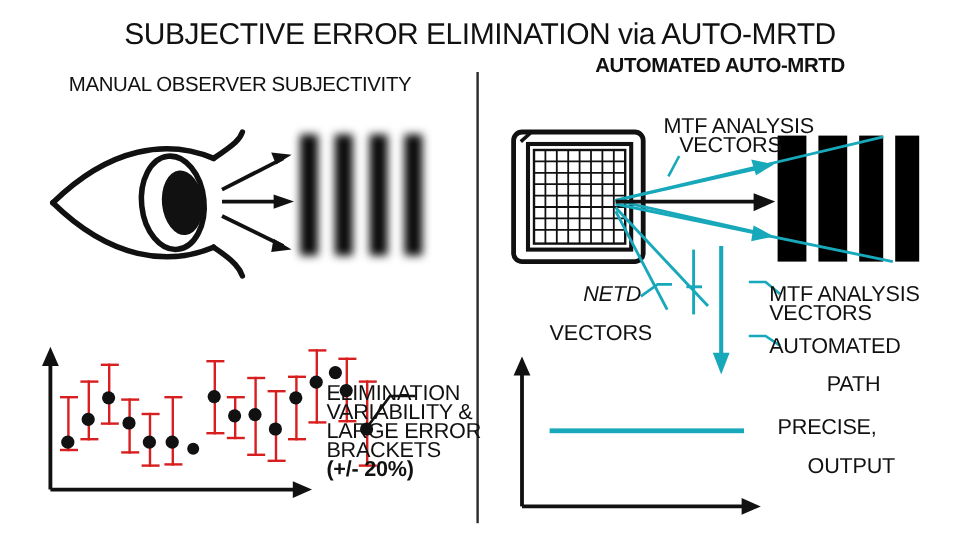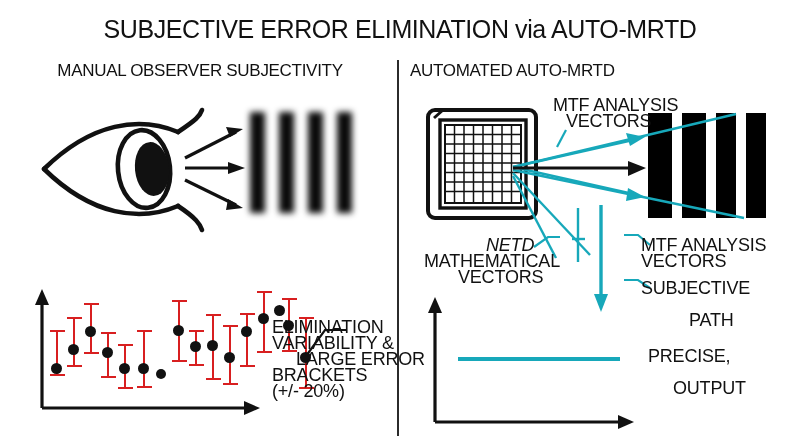--- a/index.html
+++ b/index.html
@@ -26,21 +26,21 @@
   .tealline{position:absolute;background:#17a8ba;}
 </style>
 </head>
 <body>
 
 <div id="root">
 
   <div class="txt subtitle" style="left:10px;top:62px;width:380px;text-align:center;">MANUAL OBSERVER SUBJECTIVITY</div>
 
   <div class="txt title" style="left:0;top:16px;width:800px;text-align:center;">SUBJECTIVE ERROR ELIMINATION via AUTO-MRTD</div>
-  <div class="txt subtitle" style="left:410px;top:62px;width:380px;text-align:left;">AUTOMATED AUTO-MRTD</div>
+  <div class="txt subtitle" style="left:410px;top:46px;width:380px;text-align:center;font-weight:bold;">AUTOMATED AUTO-MRTD</div>
 
   <div class="divider" style="left:397px;top:60px;width:2px;height:376px;"></div>
 
   <div>
     <div class="bar-blur" style="left:250px;top:112px;width:15px;height:101px;"></div>
     <div class="bar-blur" style="left:279px;top:112px;width:15px;height:101px;"></div>
     <div class="bar-blur" style="left:308px;top:112px;width:15px;height:101px;"></div>
     <div class="bar-blur" style="left:337px;top:112px;width:15px;height:101px;"></div>
   </div>
 
@@ -152,23 +152,23 @@
     <div class="ecap" style="left:299px;top:317px;width:15px;"></div>
     <div class="ecap" style="left:299px;top:387px;width:15px;"></div>
     <div class="dot" style="left:300px;top:352px;width:11px;height:11px;"></div>
   </div>
 
   <svg class="svgl" viewBox="0 0 800 447">
     <path d="M306,356 L325,330 L346,330" stroke="#111" stroke-width="2.2" fill="none"></path>
   </svg>
   <div class="txt anno" style="left:272px;top:318px;">ELIMINATION</div>
   <div class="txt anno" style="left:272px;top:334px;">VARIABILITY &amp;</div>
-  <div class="txt anno" style="left:272px;top:350px;margin-left:24px;">LARGE ERROR</div>
+  <div class="txt anno" style="left:272px;top:350px;">LARGE ERROR</div>
   <div class="txt anno" style="left:272px;top:366px;">BRACKETS</div>
-  <div class="txt anno" style="left:272px;top:382px;">(+/- 20%)</div>
+  <div class="txt anno" style="left:272px;top:382px;font-weight:bold;">(+/- 20%)</div>
 
   <div>
     <div class="bar-sharp" style="left:648px;top:113px;width:24px;height:105px;"></div>
     <div class="bar-sharp" style="left:682px;top:113px;width:24px;height:105px;"></div>
     <div class="bar-sharp" style="left:716px;top:113px;width:20px;height:105px;"></div>
     <div class="bar-sharp" style="left:746px;top:113px;width:20px;height:105px;"></div>
   </div>
 
   <svg class="svgl" viewBox="0 0 800 447">
     <rect x="428" y="110" width="108" height="108" rx="7" fill="none" stroke="#111" stroke-width="4"></rect>
@@ -225,27 +225,26 @@
       <path d="M534,247 L548,237 L560,237"></path>
       <path d="M650,245 L638,235 L624,235"></path>
       <path d="M650,288 L638,280 L624,280"></path>
     </g>
   </svg>
 
   <div class="txt anno" style="left:553px;top:96px;">MTF ANALYSIS</div>
   <div class="txt anno" style="left:566px;top:112px;">VECTORS</div>
 
   <div class="txt anno" style="left:486px;top:236px;font-style:italic;">NETD</div>
-  <div class="txt anno" style="left:424px;top:252px;">MATHEMATICAL</div>
   <div class="txt anno" style="left:458px;top:268px;">VECTORS</div>
 
   <div class="txt anno" style="left:641px;top:236px;">MTF ANALYSIS</div>
   <div class="txt anno" style="left:641px;top:252px;">VECTORS</div>
 
-  <div class="txt anno" style="left:641px;top:279px;">SUBJECTIVE</div>
+  <div class="txt anno" style="left:641px;top:279px;">AUTOMATED</div>
   <div class="txt anno" style="left:641px;top:311px;margin-left:48px;">PATH</div>
 
   <svg class="svgl" viewBox="0 0 800 447">
     <g stroke="#111" stroke-width="3.2" fill="none">
       <line x1="435" y1="422" x2="435" y2="305"></line>
       <line x1="435" y1="422" x2="625" y2="422"></line>
     </g>
     <g fill="#111">
       <path d="M435,297 L428,313 L442,313 Z"></path>
       <path d="M634,422 L618,415 L618,429 Z"></path>

